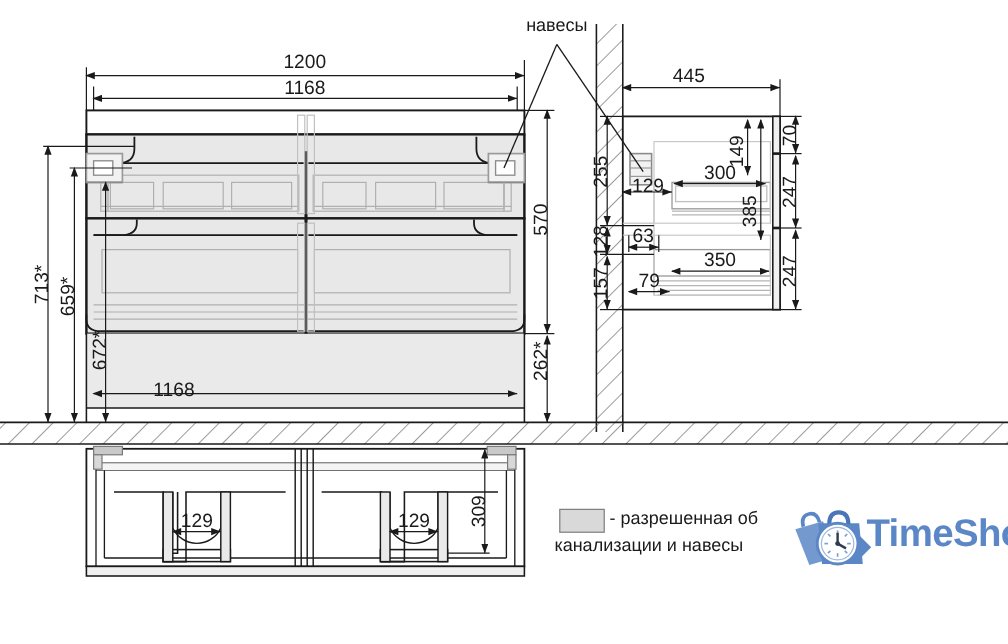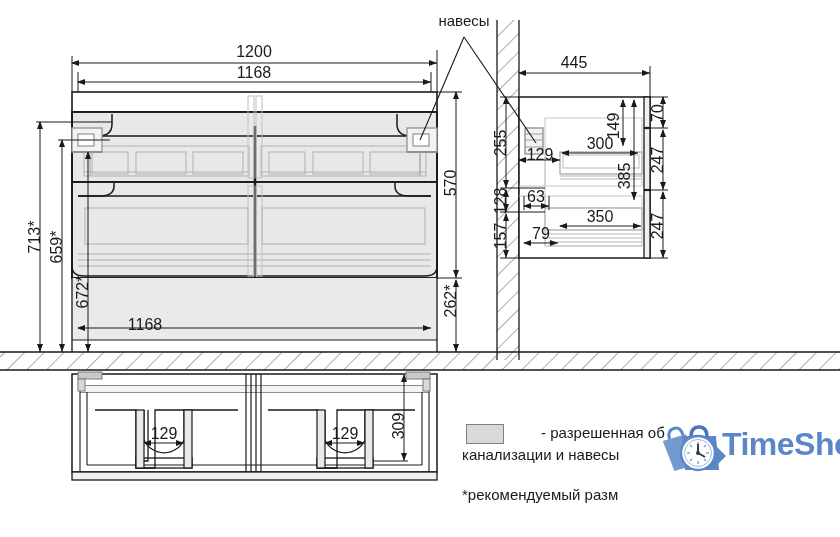--- a/index.html
+++ b/index.html
@@ -373,23 +373,22 @@
 
       <line x1="404" y1="375" x2="404" y2="461" marker-start="url(#arr)" marker-end="url(#ar)"></line>
       <line x1="373" y1="461" x2="408" y2="461"></line>
     </g>
     <text class="dimtxt" x="164" y="439" text-anchor="middle">129</text>
     <text class="dimtxt" x="345" y="439" text-anchor="middle">129</text>
     <text class="dimtxt" x="404" y="426" text-anchor="middle" transform="rotate(-90 404 426)">309</text>
   </svg>
 
   <div class="legend-swatch" style="left:466px; top:424px; width:36px; height:18px;"></div>
-  <div class="legend-text" style="left:508px; top:423px; max-width:152px; overflow:hidden;margin-left:33px;">- разрешенная об</div>
+  <div class="legend-text" style="left:508px; top:423px; max-width:152px; overflow:hidden;">- разрешенная об</div>
   <div class="legend-text" style="left:462px; top:445px; max-width:198px; overflow:hidden;">канализации и навесы</div>
-  <div class="legend-text" style="left:462px; top:485px; max-width:198px; overflow:hidden;">*рекомендуемый разм</div>
 
   <div id="logo">
     <svg width="180" height="64" viewBox="0 0 180 64">
 
       <g transform="rotate(-16 22 34)">
         <path d="M6,20 L30,20 L33,52 L9,52 Z" fill="#5b87c7" opacity="0.85"></path>
         <path d="M13,20 q0,-9 7,-9 q7,0 7,9" fill="none" stroke="#5b87c7" stroke-width="3"></path>
       </g>
 
       <path d="M22,20 L56,20 L59,54 L25,54 Z" fill="#5b87c7"></path>

